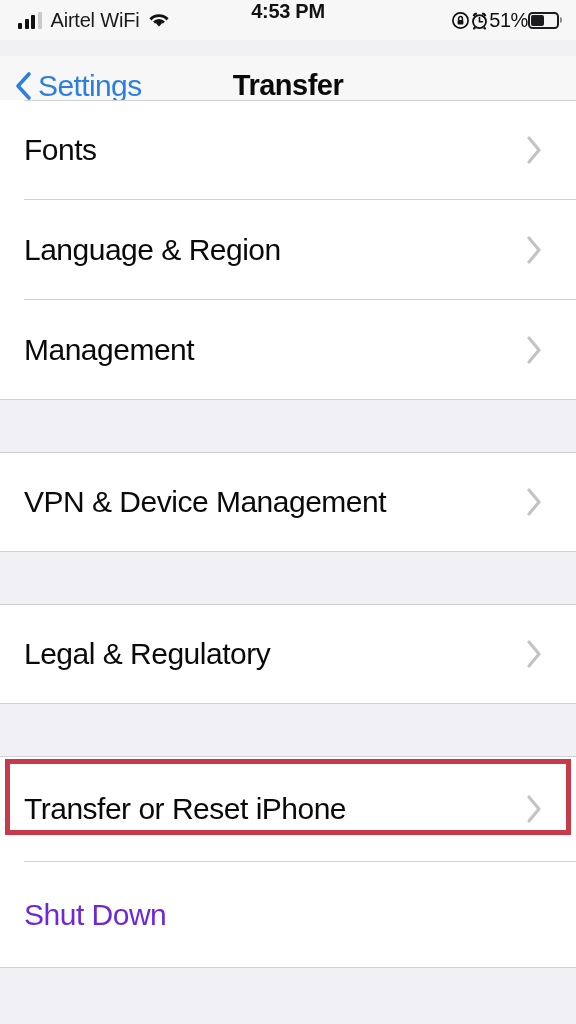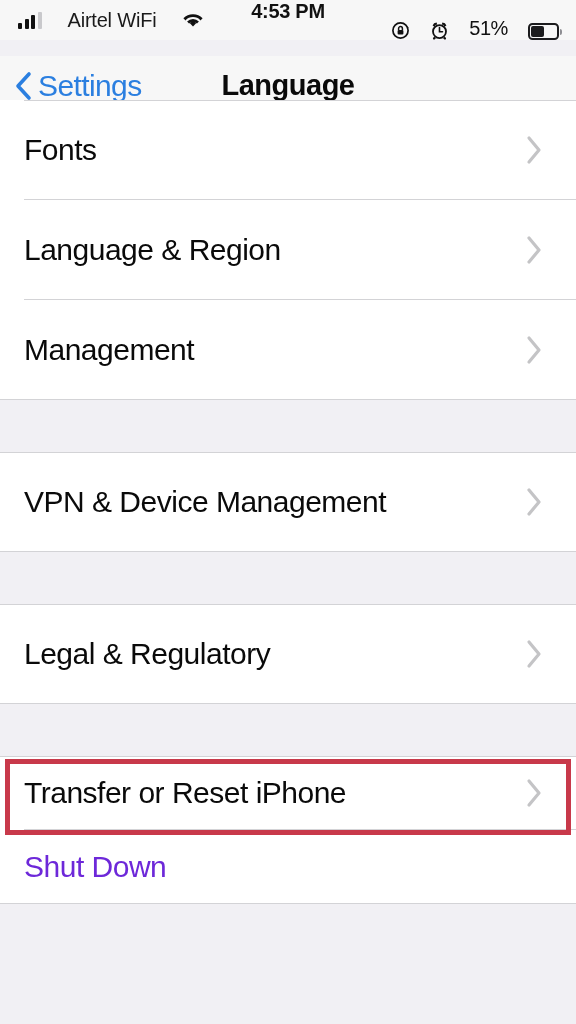--- a/index.html
+++ b/index.html
@@ -13,41 +13,41 @@
   #screen { position:relative; width:576px; height:1024px; background:#f1f0f4; }
 
   
   .status-bar {
     position:absolute; top:0; left:0; width:576px; height:40px;
     background:#f7f7f7;
     display:flex; align-items:center;
   }
   .status-left {
     position:absolute; left:18px; top:0; height:40px;
-    display:flex; align-items:center; gap:26px;
+    display:flex; align-items:center; gap:9px;
   }
   .signal-bars { display:flex; align-items:flex-end; gap:2.5px; height:17px; }
   .signal-bars i { display:block; width:4px; background:#111; border-radius:1px; }
   .signal-bars i:nth-child(1){ height:6px; }
   .signal-bars i:nth-child(2){ height:10px; }
   .signal-bars i:nth-child(3){ height:14px; }
   .signal-bars i:nth-child(4){ height:17px; background:#c9c9cc; }
   .carrier-name { font-size:20px; color:#1a1a1a; letter-spacing:-0.2px; white-space:nowrap; }
   .wifi-icon { display:block; width:22px; height:17px; }
 
   .status-center {
     position:absolute; left:0; top:0; width:576px; height:40px;
     display:flex; align-items:flex-start; justify-content:center;
     pointer-events:none;
   }
   .clock { font-size:20px; font-weight:700; color:#111; letter-spacing:-0.3px; }
 
   .status-right {
     position:absolute; right:14px; top:0; height:40px;
-    display:flex; align-items:flex-end; gap:20px;
+    display:flex; align-items:center; gap:0;
   }
   .rotlock-icon { display:block; width:19px; height:19px; }
   .alarm-icon { display:block; width:19px; height:19px; }
   .battery-pct { font-size:20px; color:#111; letter-spacing:-0.4px; }
   .battery { position:relative; width:34px; height:17px; display:block; }
   .battery-shell {
     position:absolute; left:0; top:0; width:31px; height:17px;
     border:2px solid #1c1c1e; border-radius:4.5px;
   }
   .battery-fill {
@@ -126,21 +126,21 @@
 
   
   .group-highlight { position:relative; }
   .highlight-box {
     position:absolute; left:5px; top:3px;
     width:566px; height:76px;
     border:5px solid #c8394a;
     pointer-events:none;
     z-index:5;
   }
-  .row-tight { height:74px; }
+  .row-tight { height:106px; }
 </style>
 </head>
 <body>
 
 <div id="screen">
 
   <div class="status-bar">
 
     <div class="status-left">
       <span class="signal-bars">
@@ -193,21 +193,21 @@
 
   <div class="nav-bar">
     <div class="nav-back">
       <span class="back-chevron">
         <svg viewBox="0 0 18 30" width="18" height="30" aria-hidden="true">
           <path d="M15 3 L4 15 L15 27" fill="none" stroke="#2b7fe0" stroke-width="3.6" stroke-linecap="round" stroke-linejoin="round"></path>
         </svg>
       </span>
       <span class="back-label">Settings</span>
     </div>
-    <div class="nav-title">Language</div>
+    <div class="nav-title">Transfer</div>
   </div>
 
   <div class="content">
     <div id="list-root">
         <div class="group">
           <div class="row sep-top-inset sep-inset">
             <span class="row-label">Fonts</span>
             <span class="row-chevron"><svg viewBox="0 0 19 32" width="19" height="32" aria-hidden="true">
                 <path d="M4 4 L14 16 L4 28" fill="none" stroke="#c4c4c6" stroke-width="3.2" stroke-linecap="round" stroke-linejoin="round"></path>
               </svg></span>

